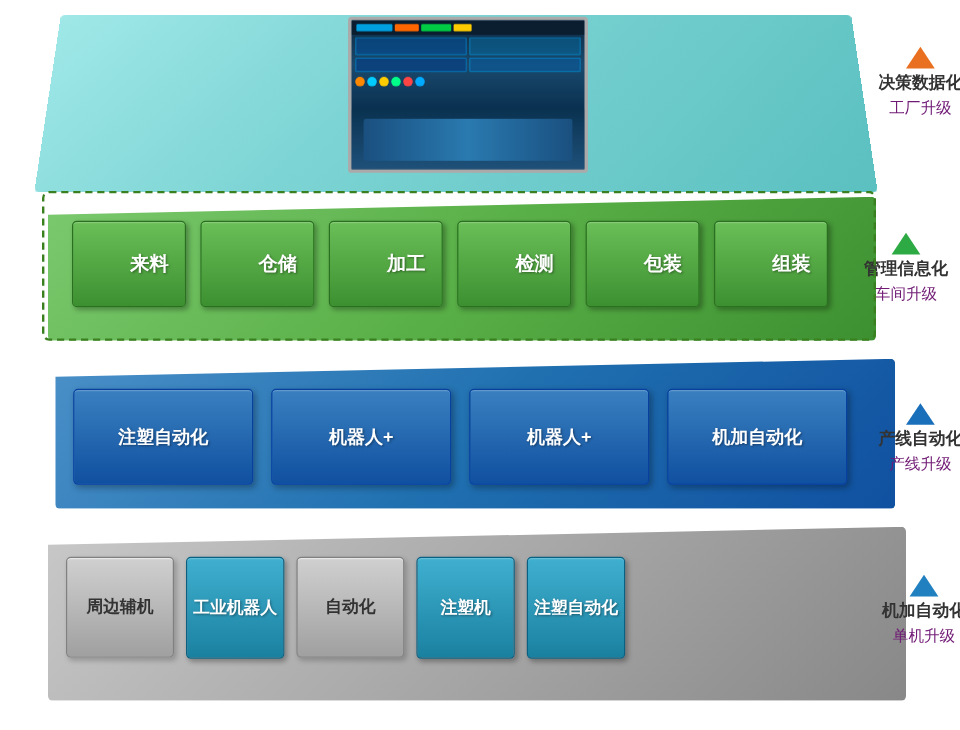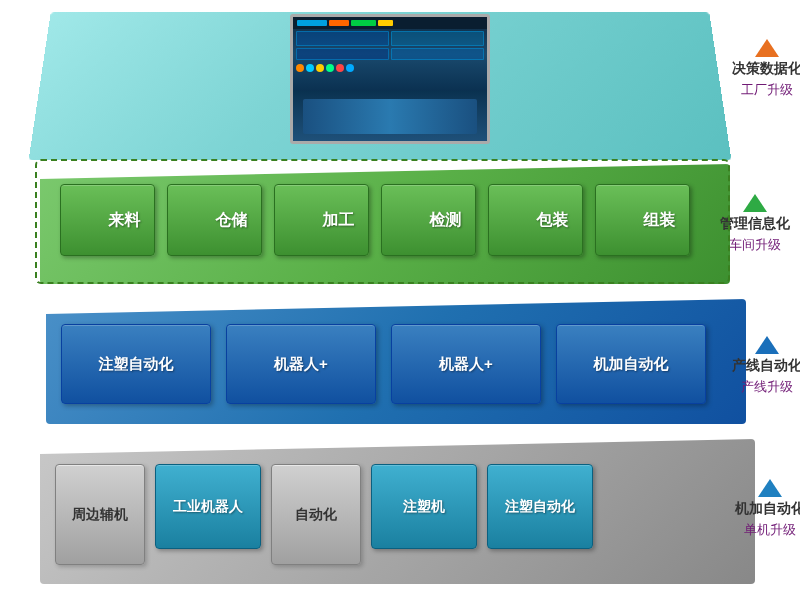--- a/index.html
+++ b/index.html
@@ -274,38 +274,38 @@
       gap: 10px;
       align-items: flex-start;
       padding-top: 5px;
     }
 
     .gray-card {
       background: linear-gradient(180deg, #d0d0d0 0%, #a0a0a0 100%);
       border: 1px solid #808080;
       border-radius: 4px;
       width: 90px;
-      height: 101px;
+      height: 84px;
       display: flex;
       align-items: center;
       justify-content: center;
       font-size: 14px;
       font-weight: bold;
       color: #333;
       text-align: center;
       box-shadow: 2px 2px 4px rgba(0,0,0,0.2), inset 0 1px 0 rgba(255,255,255,0.5);
       position: relative;
       z-index: 5;
     }
 
     .cyan-card {
       background: linear-gradient(180deg, #40b0d0 0%, #1a80a0 100%);
       border: 1px solid #0a6080;
       border-radius: 4px;
-      width: 106px;
+      width: 82px;
       height: 85px;
       display: flex;
       align-items: center;
       justify-content: center;
       font-size: 14px;
       font-weight: bold;
       color: white;
       text-align: center;
       text-shadow: 1px 1px 2px rgba(0,0,0,0.4);
       box-shadow: 2px 2px 4px rgba(0,0,0,0.3), inset 0 1px 0 rgba(255,255,255,0.2);

